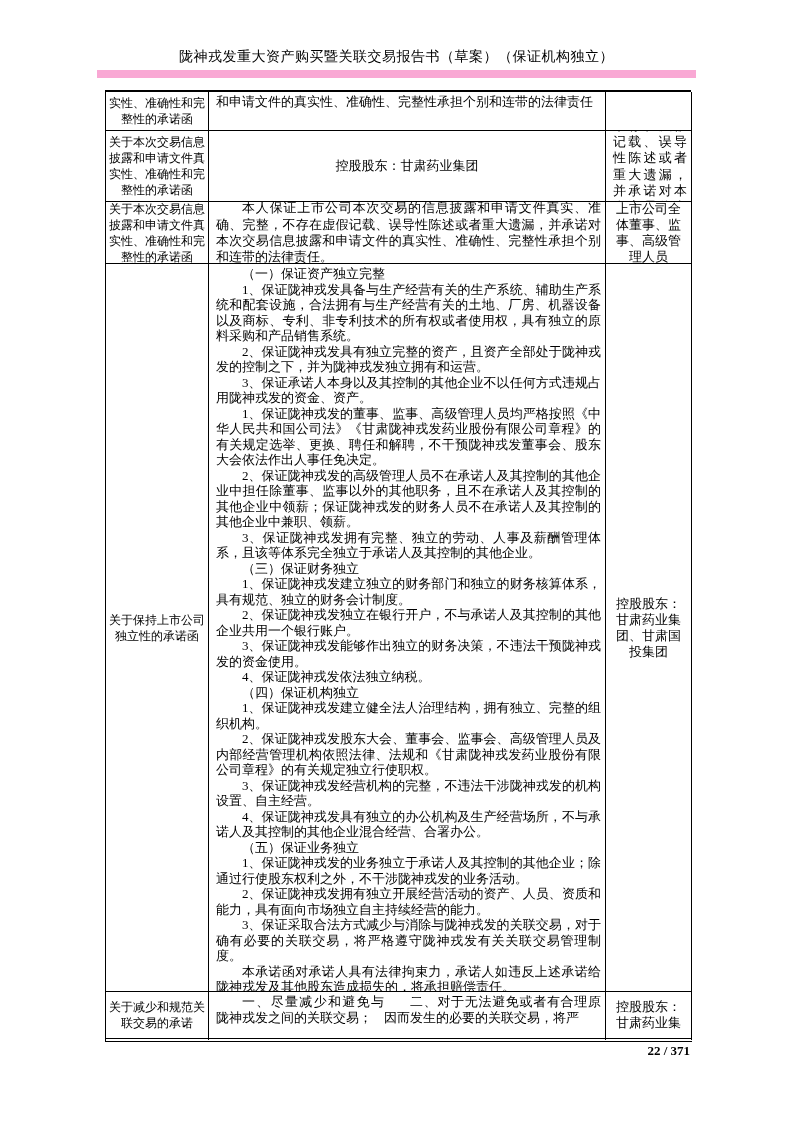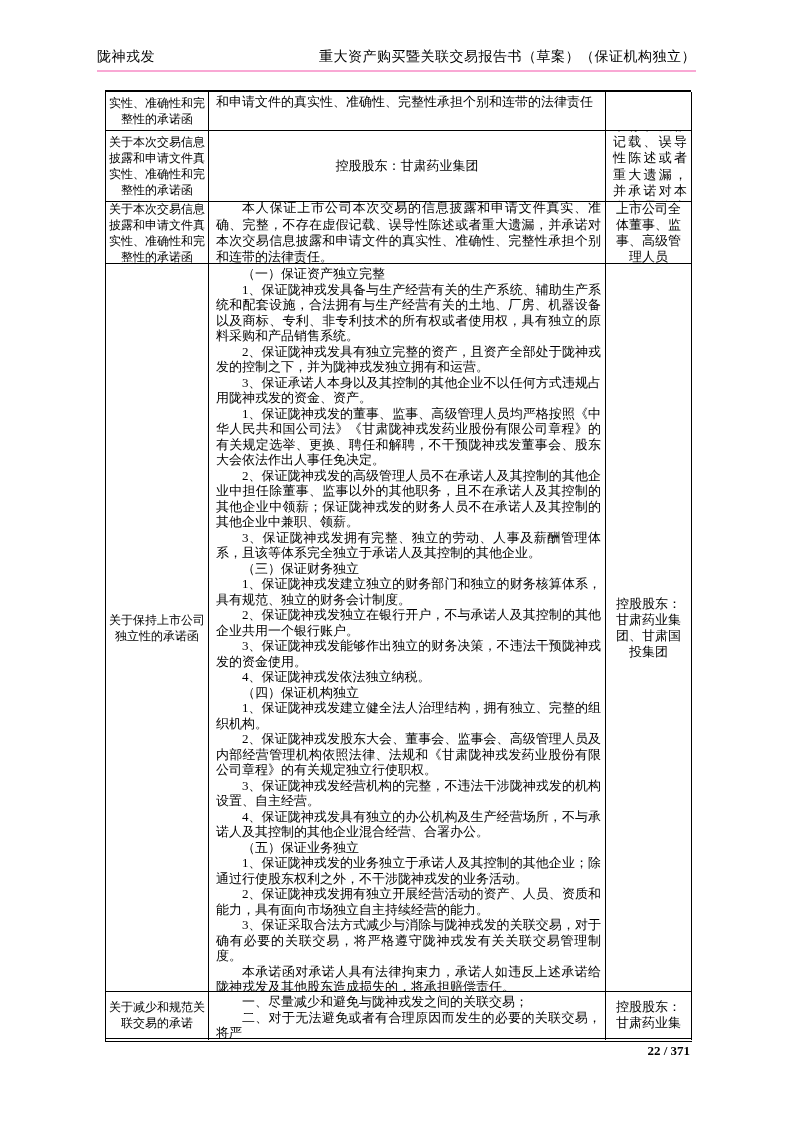--- a/index.html
+++ b/index.html
@@ -9,24 +9,24 @@
     color: #000000;
     font-family: "Liberation Serif", "DejaVu Serif", serif;
     position: relative;
     overflow: hidden;
   }
   .page-header {
     position: absolute;
     left: 97px; top: 48px;
     width: 599px;
     display: flex;
-    justify-content: space-between;
+    justify-content: center;
     align-items: flex-end;
     font-size: 14px;
-    border-bottom: 2px solid #f9a8d4;
+    border-bottom: 8px solid #f9a8d4;
     padding-bottom: 4px;
     letter-spacing: 0.5px;
   }
   .doc-table {
     position: absolute;
     left: 105px; top: 90px;
     width: 586px;
     display: grid;
     grid-template-columns: 103px 397px 86px;
     grid-template-rows: 39px 71px 62px 728px 50px;
@@ -59,21 +59,21 @@
   }
   .para {
     margin: 0;
     text-indent: 2em;
     text-align: justify;
     line-height: 15.5px;
   }
   .row1-mid .para { text-indent: 0; line-height: 16px; }
   .row2-mid .para, .row3-mid .para { line-height: 16.3px; }
   .row2-mid, .row3-mid { display: flex; flex-direction: column; justify-content: center; }
-  .row5-mid { display: flex; flex-direction: column; justify-content: space-between; }
+  .row5-mid { display: flex; flex-direction: row; justify-content: space-between; }
   .page-footer {
     position: absolute;
     top: 1043px;
     right: 103px;
     font-size: 13px;
     font-weight: bold;
   }
 </style>
 </head>
 <body>

